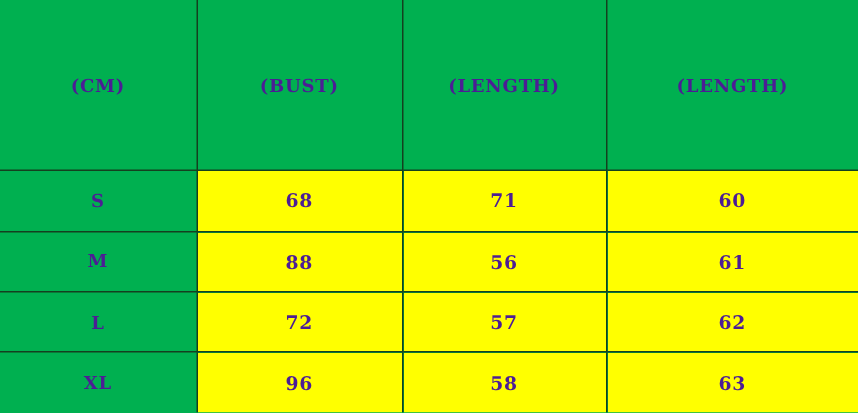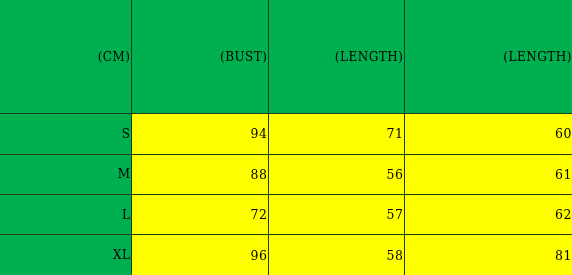--- a/index.html
+++ b/index.html
@@ -8,24 +8,24 @@
     background:#00b050;
     font-family:"DejaVu Serif",serif;
   }
   #size-table{
     width:572px;height:275px;
     border-collapse:collapse;
     table-layout:fixed;
   }
   #size-table td{
     padding:0;
-    text-align:right;
+    text-align:center;
     vertical-align:middle;
-    color:#000000;
-    font-weight:normal;
+    color:#4c1d95;
+    font-weight:bold;
     border-right:1px solid #14401f;
     border-bottom:1px solid #14401f;
     letter-spacing:0.5px;
     overflow:hidden;
     white-space:nowrap;
   }
   #size-table tr td:last-child{border-right:none;}
   #size-table tr:last-child td{border-bottom:none;}
 
   .col-size{width:131px;}
@@ -64,21 +64,21 @@
   <tbody>
     <tr class="head-row">
       <td>(CM)</td>
       <td>(BUST)</td>
       <td>(LENGTH)</td>
       <td>(LENGTH)</td>
     </tr>
 
     <tr class="data-row">
       <td class="cell-size">S</td>
-      <td class="cell-val">94</td>
+      <td class="cell-val">68</td>
       <td class="cell-val">71</td>
       <td class="cell-val">60</td>
     </tr>
 
     <tr class="data-row">
       <td class="cell-size">M</td>
       <td class="cell-val">88</td>
       <td class="cell-val">56</td>
       <td class="cell-val">61</td>
     </tr>
@@ -87,18 +87,18 @@
       <td class="cell-size">L</td>
       <td class="cell-val">72</td>
       <td class="cell-val">57</td>
       <td class="cell-val">62</td>
     </tr>
 
     <tr class="data-row">
       <td class="cell-size">XL</td>
       <td class="cell-val">96</td>
       <td class="cell-val">58</td>
-      <td class="cell-val">81</td>
+      <td class="cell-val">63</td>
     </tr>
 
 
   </tbody>
 </table>
 
 </body></html>

